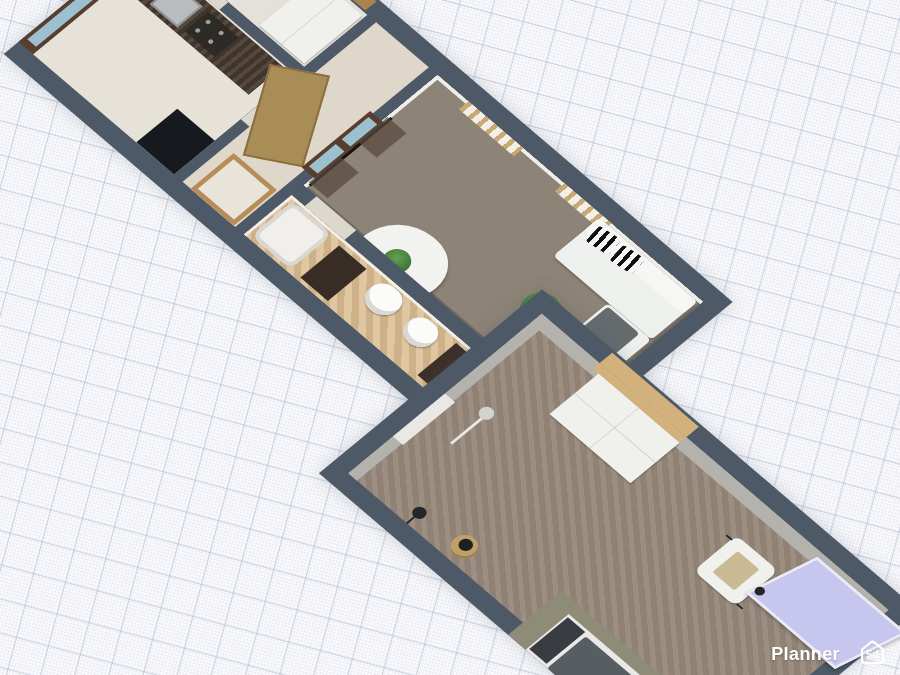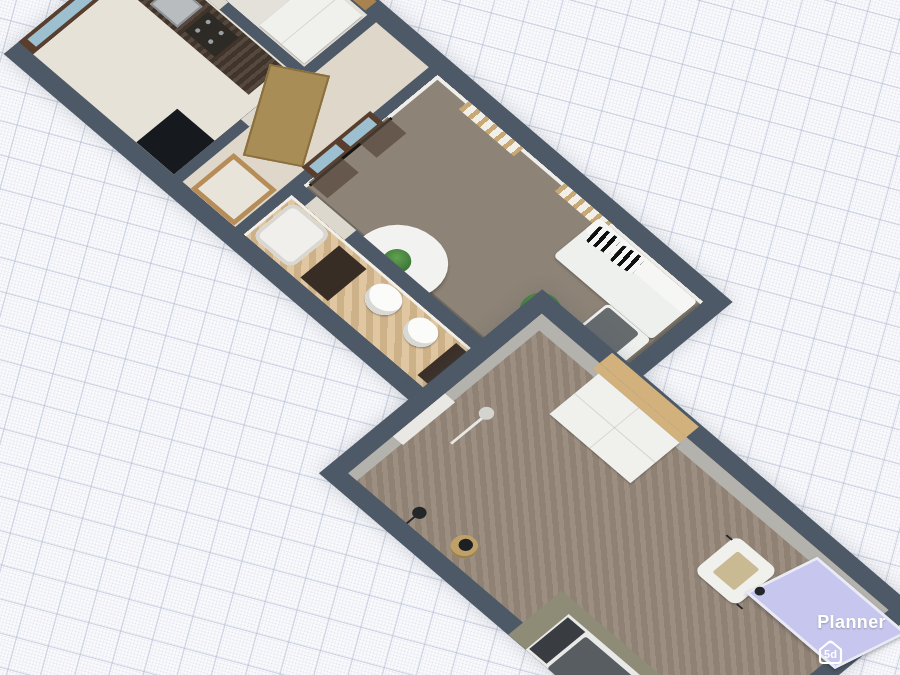--- a/index.html
+++ b/index.html
@@ -95,21 +95,21 @@
   }
   .lamp-pole{background:#e8e8e4;position:absolute;}
   .lamp-head{background:#d4d4cf;position:absolute;border-radius:50%;}
   .lamp-black{background:#24272a;position:absolute;border-radius:50%;}
   .stem{background:#24272a;position:absolute;}
   .pot-tan{background:#bfa069;position:absolute;border-radius:50%;box-shadow:inset -2px -2px 0 #99804f;}
   .door-white{background:#eae8e4;position:absolute;}
   
   .watermark{
     position:absolute;right:14px;bottom:10px;
-    display:flex;align-items:flex-start;gap:7px;z-index:50;flex-direction:column;
+    display:flex;align-items:flex-end;gap:19px;z-index:50;
   }
   .wm-text{
     color:#ffffff;font-size:18px;font-weight:bold;letter-spacing:0.4px;
     text-shadow:0 1px 2px rgba(0,0,0,0.25);
   }
   .wm-badge{display:block;}
 </style>
 </head>
 <body>
 

